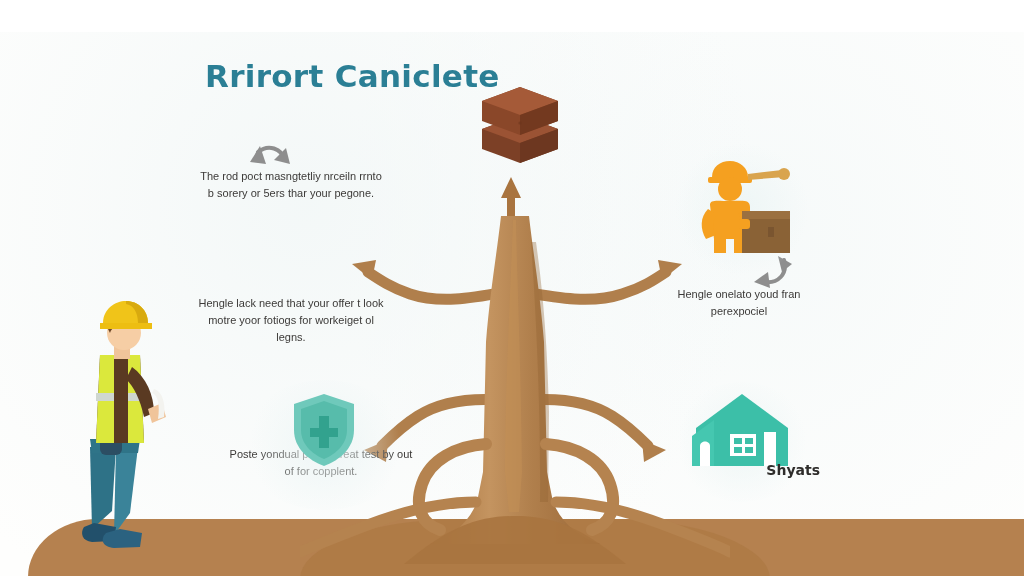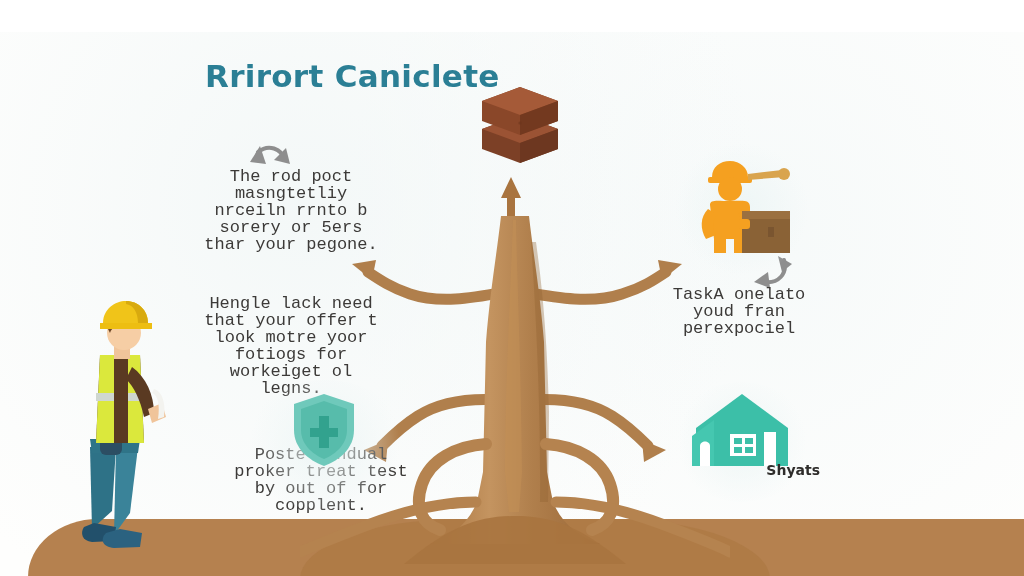--- a/index.html
+++ b/index.html
@@ -75,24 +75,24 @@
   
   .icon-halo {
     position: absolute;
     border-radius: 50%;
     background: radial-gradient(circle, rgba(236,245,245,0.85) 0%, rgba(255,255,255,0) 70%);
   }
 
   .note {
     position: absolute;
     color: #3c3a38;
-    font-size: 17px;
+    font-size: 11px;
     line-height: 17px;
     text-align: center;
-    font-family: Liberation Mono, monospace;
+    font-family: Liberation Sans, sans-serif;
   }
   .note-left-top  { left: 196px; top: 136px; width: 190px; }
   .note-left-mid  { left: 196px; top: 263px; width: 190px; text-align: center; }
   .note-left-bot  { left: 226px; top: 414px; width: 190px; }
   .note-right-top { left: 650px; top: 254px; width: 178px; }
 
   .icon-caption {
     position: absolute;
     color: #2f2d2b;
     font-size: 14px;
@@ -240,21 +240,21 @@
     <svg width="60" height="40" viewBox="0 0 60 40">
       <path d="M44,6 C48,20 38,30 24,28" stroke="#8e8e8e" stroke-width="4" fill="none" stroke-linecap="round"></path>
       <polygon points="38,2 52,10 42,18" fill="#8e8e8e"></polygon>
       <polygon points="28,18 14,28 30,34" fill="#8e8e8e"></polygon>
     </svg>
   </div>
 
   <div class="note note-left-top">The rod poct masngtetliy nrceiln rrnto b sorery or 5ers thar your pegone.</div>
   <div class="note note-left-mid">Hengle lack need that your offer t look motre yoor fotiogs for workeiget ol legns.</div>
   <div class="note note-left-bot">Poste yondual proker treat test by out of for copplent.</div>
-  <div class="note note-right-top">TaskA onelato youd fran perexpociel</div>
+  <div class="note note-right-top">Hengle onelato youd fran perexpociel</div>
 
   <div class="icon-halo" style="left:240px; top:348px; width:170px; height:130px;"></div>
   <div style="position:absolute; left:288px; top:358px;">
     <svg width="72" height="80" viewBox="0 0 72 80">
       <path d="M36,4 L66,14 L66,40 C66,58 52,70 36,76 C20,70 6,58 6,40 L6,14 Z" fill="#6fc9bb"></path>
       <path d="M36,11 L59,19 L59,40 C59,54 48,64 36,69 C24,64 13,54 13,40 L13,19 Z" fill="#57bcab"></path>
       <path d="M31,26 L41,26 L41,38 L50,38 L50,47 L41,47 L41,58 L31,58 L31,47 L22,47 L22,38 L31,38 Z" fill="#2f9e8b" opacity=".9"></path>
     </svg>
   </div>
 

